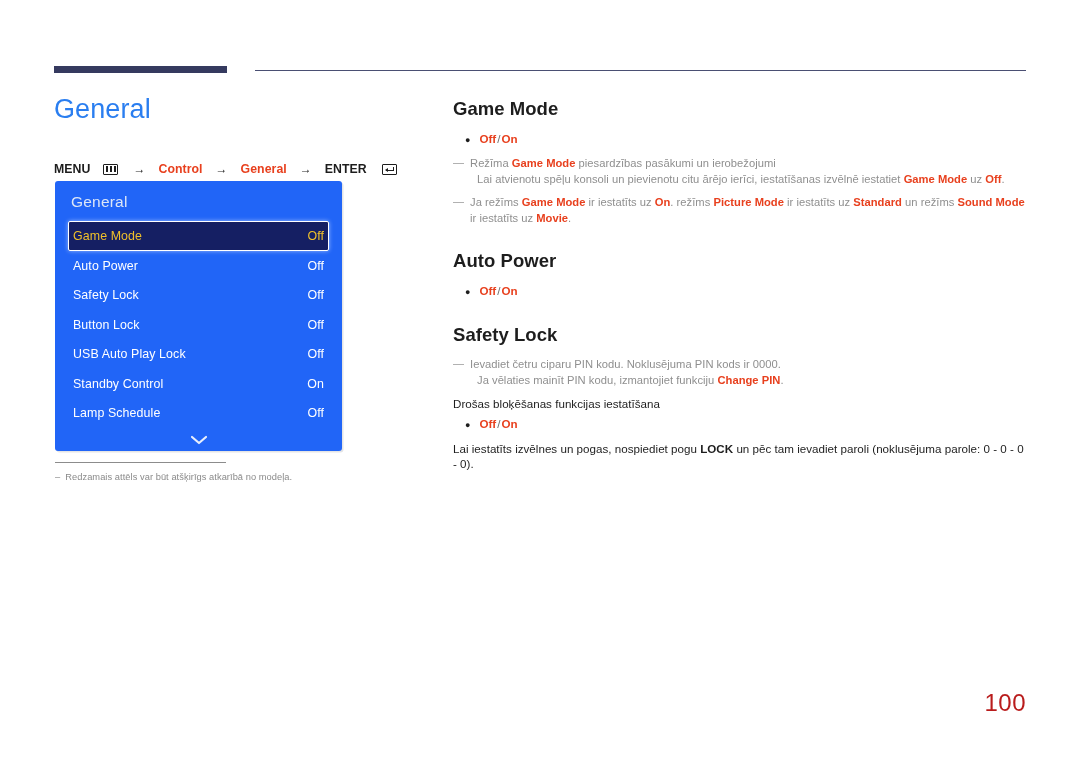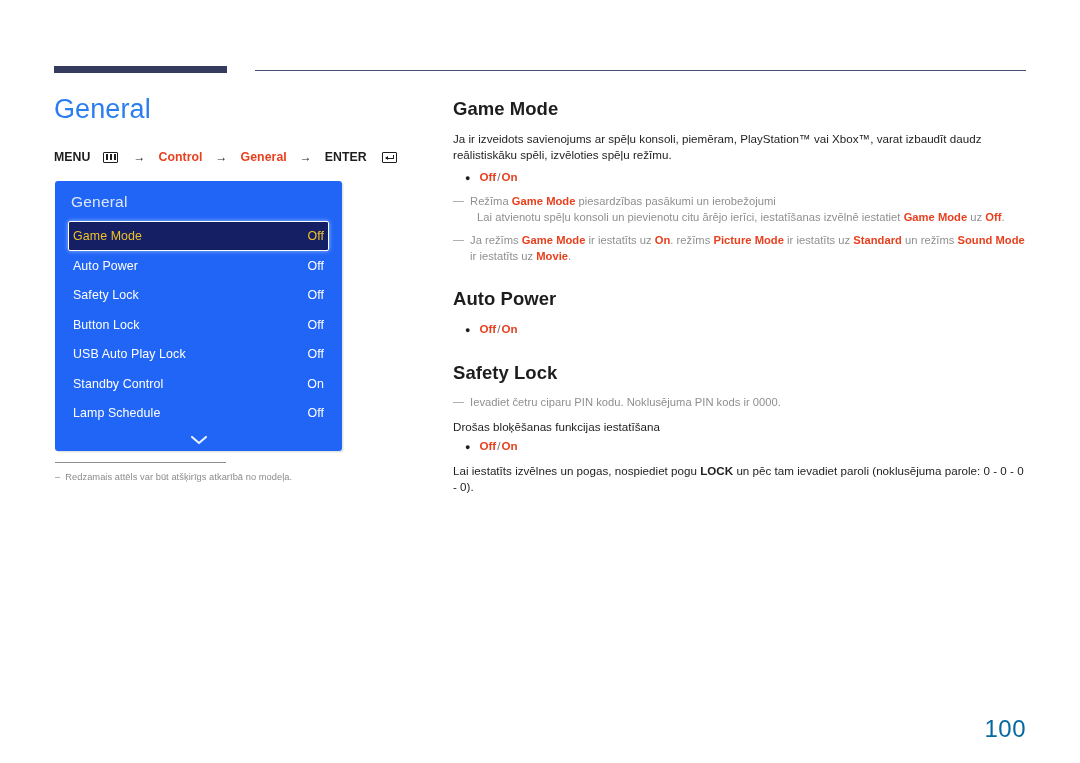--- a/index.html
+++ b/index.html
@@ -39,21 +39,21 @@
     width: 380px;
   }
   .page-title {
     font-size: 27px;
     color: #2a7ef0;
     font-weight: 400;
     letter-spacing: .1px;
     line-height: 34px;
   }
   .breadcrumb {
-    margin-top: 24px;
+    margin-top: 36px;
     font-size: 12.3px;
     color: #1d1d1d;
     font-weight: 700;
     letter-spacing: .05px;
     display: flex;
     align-items: center;
     gap: 12px;
     white-space: nowrap;
     text-align: center;
   }
@@ -231,23 +231,23 @@
     flex: 0 0 auto;
   }
   .note-body { flex: 1; }
   .note-sub { display: block; padding-left: 7px; }
   .red-term { color: #e8401e; font-weight: 700; }
   .blk-term { color: #1d1d1d; font-weight: 700; }
 
   
   .page-num {
     position: absolute;
-    right: 54px; bottom: 20px;
+    right: 54px; bottom: 46px;
     font-size: 24px;
-    color: #0369a1;
+    color: #b91c1c;
     letter-spacing: .5px;
   }
 </style>
 </head>
 <body>
 
 <div class="top-rules">
   <div class="rule-thick"></div>
   <div class="rule-thin"></div>
 </div>
@@ -317,21 +317,20 @@
   <div class="note-rule"></div>
   <div class="note-text">
     <span class="note-dash">–</span>
     <span>Redzamais attēls var būt atšķirīgs atkarībā no modeļa.</span>
   </div>
 </div>
 
 <div class="right-col">
 
   <div class="sec-head">Game Mode</div>
-  <div class="body-p">Ja ir izveidots savienojums ar spēļu konsoli, piemēram, PlayStation™ vai Xbox™, varat izbaudīt daudz reālistiskāku spēli, izvēloties spēļu režīmu.</div>
 
   <div class="bullet-line">
     <span class="bullet-dot">●</span>
     <span>
       <span class="opt-red">Off</span><span class="opt-sep">/</span><span class="opt-red">On</span>
     </span>
   </div>
 
   <div class="note-line">
     <span class="dash-mark">—</span>
@@ -358,20 +357,23 @@
       <span class="opt-red">Off</span><span class="opt-sep">/</span><span class="opt-red">On</span>
     </span>
   </div>
 
   <div class="sec-head spaced">Safety Lock</div>
 
   <div class="note-line">
     <span class="dash-mark">—</span>
     <span class="note-body">
       <span>Ievadiet četru ciparu PIN kodu. Noklusējuma PIN kods ir 0000.</span>
+      <span class="note-sub">
+        <span>Ja vēlaties mainīt PIN kodu, izmantojiet funkciju </span><span class="red-term">Change PIN</span><span>.</span>
+      </span>
     </span>
   </div>
 
   <div class="body-p tight">Drošas bloķēšanas funkcijas iestatīšana</div>
 
   <div class="bullet-line">
     <span class="bullet-dot">●</span>
     <span>
       <span class="opt-red">Off</span><span class="opt-sep">/</span><span class="opt-red">On</span>
     </span>

